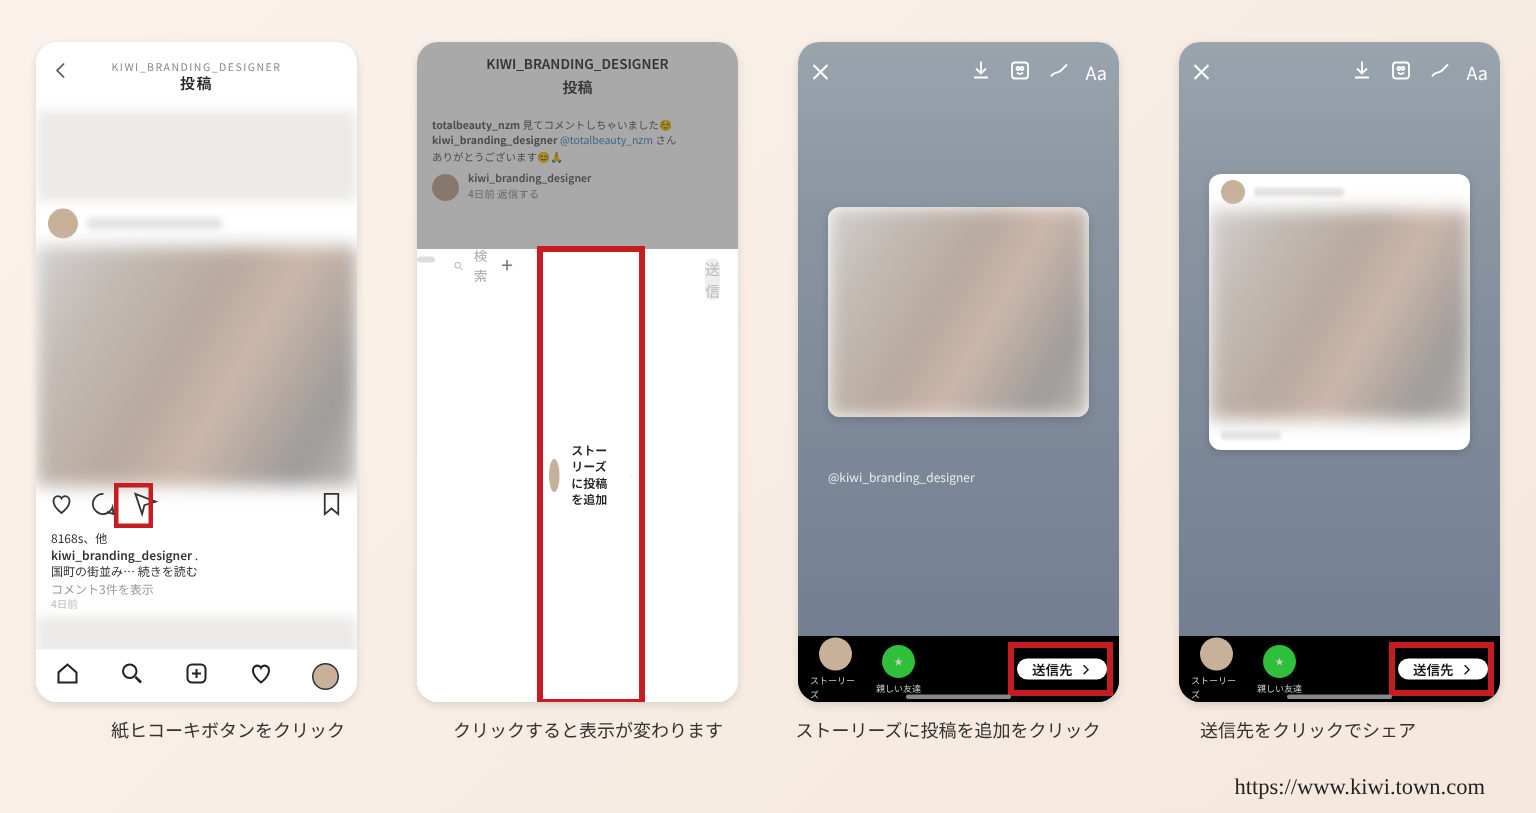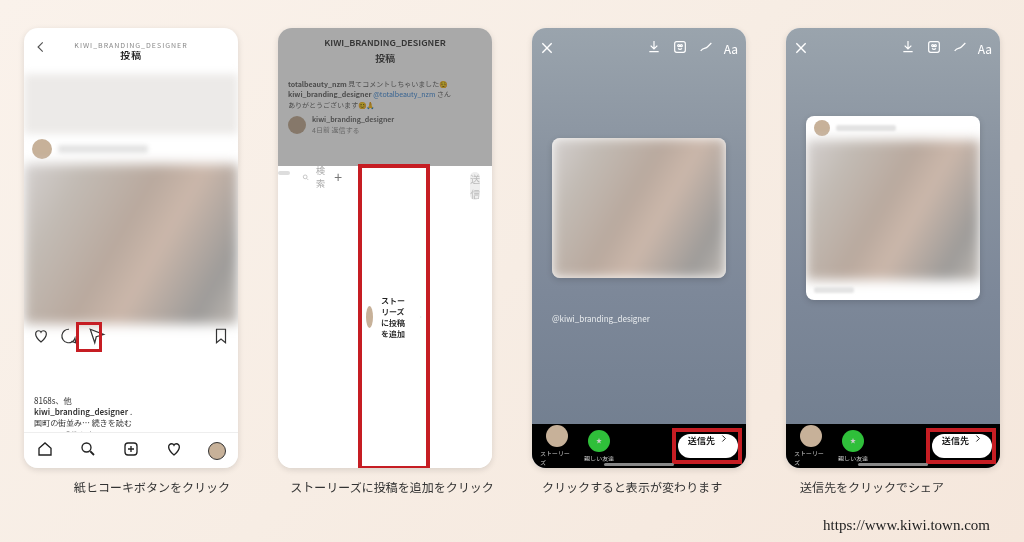--- a/index.html
+++ b/index.html
@@ -42,21 +42,21 @@
   .p1-post-top .bl { position:absolute; inset:0;}
   .p1-rowbar { height:30px; display:flex; align-items:center; padding:0 8px; gap:6px; position:relative;}
   .p1-av { width:20px; height:20px; border-radius:50%; background:#c7b199;}
   .p1-name-bl { width:90px; height:8px; background:#e4e4e4; border-radius:2px; filter:blur(2px);}
   .p1-img { height:160px; position:relative; }
   .p1-img .bl { position:absolute; inset:0; }
   .p1-actions { height:28px; display:flex; align-items:center; padding:0 8px; gap:10px; position:relative;}
   .p1-actions svg{width:18px;height:18px;stroke:#333;stroke-width:1.6;fill:none}
   .p1-actions .bookmark{margin-left:auto}
   .p1-actions .red-hl{position:absolute; left:52px; top:-2px; width:26px; height:30px; border:3px solid #c61d23; pointer-events:none;}
-  .p1-meta { padding:2px 10px; font-size:8px; color:#333; line-height:1.4;margin-top:41px;}
+  .p1-meta { padding:2px 10px; font-size:8px; color:#333; line-height:1.4;}
   .p1-meta .bold{font-weight:600}
   .p1-bottombar { position:absolute; bottom:0; left:0; right:0; height:36px; display:flex; justify-content:space-around; align-items:center; border-top:1px solid #eee; background:#fff;}
   .p1-bottombar svg{width:18px;height:18px;stroke:#222;stroke-width:1.8;fill:none}
   .p1-bottombar .search svg path{stroke-width:2.4}
   .p1-bottombar .av{width:18px;height:18px;border-radius:50%;background:#c7b199;border:1px solid #333}
   .p1-below { height:50px; position:relative; }
   .p1-below .bl { position:absolute; inset:0;}
 
   
   .p2-dim{position:absolute;inset:0;background:rgba(30,30,30,.38);z-index:2;height:138px}
@@ -98,21 +98,21 @@
   .story-card .img{height:140px;position:relative}
   .story-card .img .bl{position:absolute;inset:0}
   .story-card .ft{height:20px;padding:0 8px;display:flex;align-items:center}
   .story-card .ft .bl{width:40px;height:6px;background:#e4e4e4;border-radius:2px;filter:blur(1px)}
   .story-label{position:absolute;left:20px;top:285px;font-size:8px;color:#eaedef}
   .story-bottom{position:absolute;left:0;right:0;bottom:0;height:44px;background:#000;display:flex;align-items:center;padding:0 8px;gap:8px}
   .story-bottom .bub{width:22px;height:22px;border-radius:50%;border:1px solid #555;display:flex;align-items:center;justify-content:center}
   .story-bottom .bub.av{background:#c7b199;border:none}
   .story-bottom .bub.star{background:#2fbf3a;border:none}
   .story-bottom .lbl{font-size:6px;color:#ccc;display:flex;flex-direction:column;align-items:center;gap:2px;width:34px}
-  .story-bottom .send{margin-left:auto;background:#fff;border-radius:14px;height:24px;padding:0 10px;display:flex;gap:4px;font-size:9px;font-weight:600;color:#111}
+  .story-bottom .send{margin-left:auto;background:#fff;border-radius:14px;height:14px;padding:0 10px;display:flex;align-items:center;gap:4px;font-size:9px;font-weight:600;color:#111}
   .story-bottom .send svg{width:9px;height:9px;stroke:#111;stroke-width:2.4;fill:none}
   .story-bottom .red{position:absolute;right:4px;bottom:4px;width:70px;height:36px;border:4px solid #c61d23;pointer-events:none}
   .story-handle{position:absolute;bottom:2px;left:50%;transform:translateX(-50%);width:70px;height:3px;border-radius:2px;background:#888}
 
   
   .captions{display:flex;justify-content:center;gap:26px;padding:10px 42px 0}
   .captions .c{width:214px;text-align:center;font-size:12px;color:#333;line-height:1.5}
   .url{position:absolute;right:34px;bottom:8px;font-size:15px;color:#222;font-family:Georgia,serif}
 </style>
 </head>
@@ -352,18 +352,18 @@
         <div class="red"></div>
         <div class="story-handle"></div>
       </div>
     </div>
   </div>
 
 </div>
 
 <div class="captions">
   <div class="c">紙ヒコーキボタンをクリック</div>
+  <div class="c">クリックすると表示が変わります</div>
   <div class="c">ストーリーズに投稿を追加をクリック</div>
-  <div class="c">クリックすると表示が変わります</div>
   <div class="c">送信先をクリックでシェア</div>
 </div>
 
 <div class="url">https://www.kiwi.town.com</div>
 
 </body></html>

